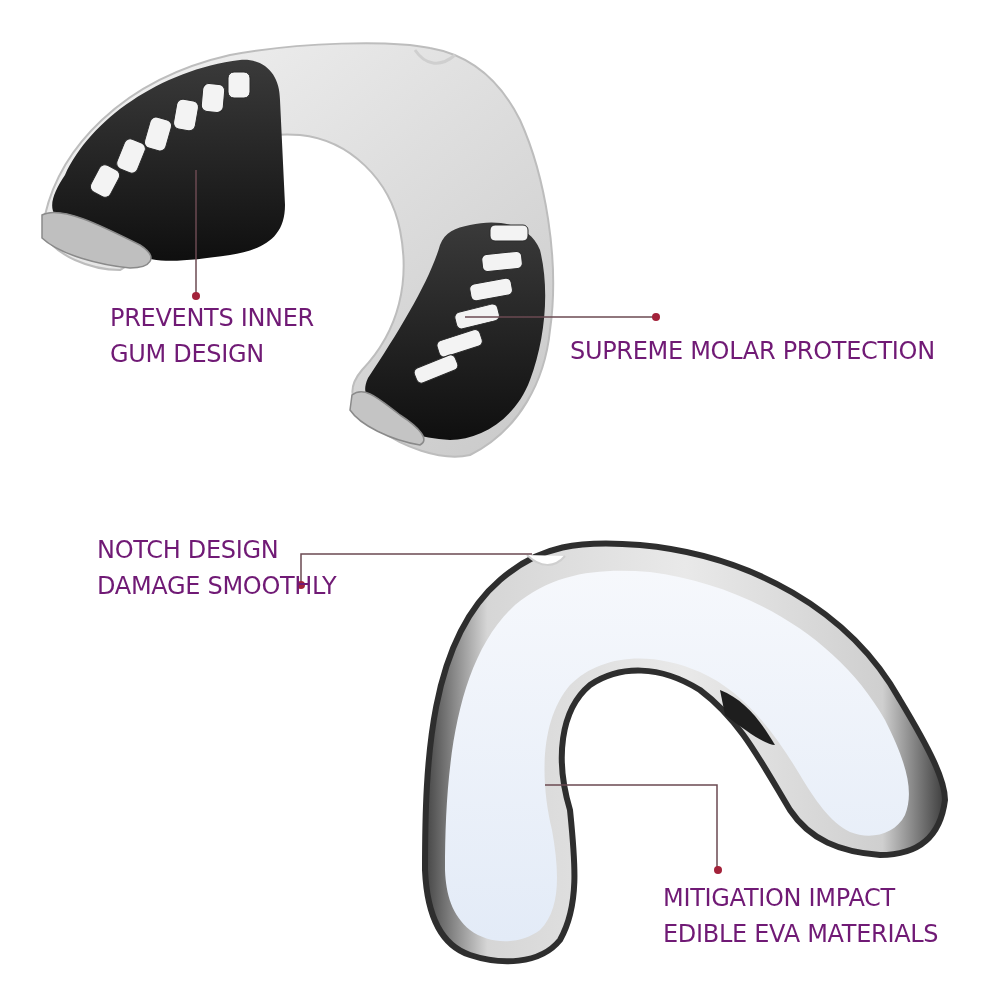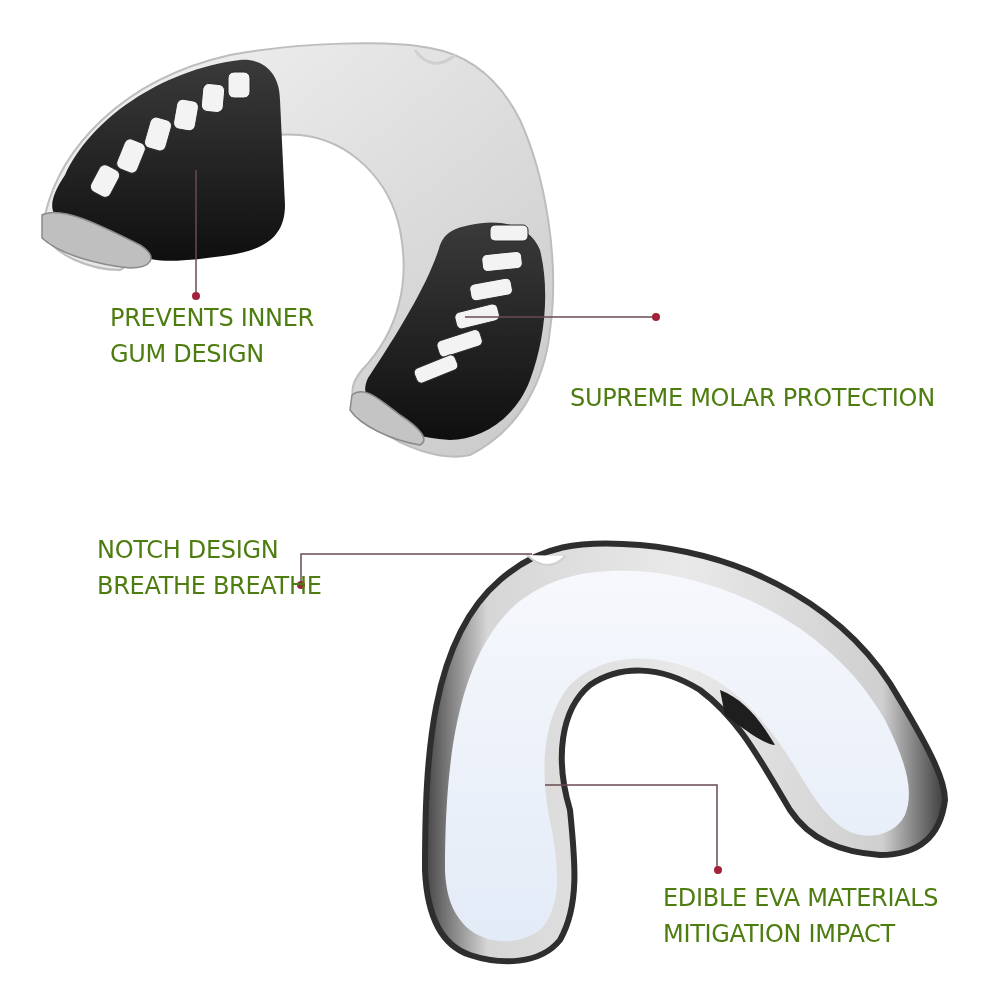--- a/index.html
+++ b/index.html
@@ -1,31 +1,31 @@
 <!DOCTYPE html>
 <html><head>
   <meta charset="utf-8">
   <style>
     * { margin: 0; padding: 0; box-sizing: border-box; }
     html, body { width: 1000px; height: 1000px; background: #ffffff; overflow: hidden; }
     body { position: relative; font-family: "DejaVu Sans", sans-serif; }
     .canvas { position: absolute; left: 0; top: 0; width: 1000px; height: 1000px; }
     .label {
       position: absolute;
-      color: #4d7c0f;
+      color: #701a75;
       font-family: "DejaVu Sans", sans-serif;
       font-weight: 400;
       font-size: 24px;
       line-height: 36px;
       letter-spacing: -0.3px;
       white-space: nowrap;
     }
     .label span { display: block; }
     #label-gum { left: 110px; top: 300px; }
-    #label-molar { left: 570px; top: 333px; margin-top: 47px; }
+    #label-molar { left: 570px; top: 333px; }
     #label-notch { left: 97px; top: 532px; }
     #label-eva { left: 663px; top: 880px; }
     svg { position: absolute; left: 0; top: 0; }
   </style>
 </head>
 <body>
 
 <div class="canvas">
 
   <svg width="1000" height="1000" viewBox="0 0 1000 1000">
@@ -168,21 +168,21 @@
     <span>PREVENTS INNER</span>
     <span>GUM DESIGN</span>
   </div>
 
   <div id="label-molar" class="label">
     <span>SUPREME MOLAR PROTECTION</span>
   </div>
 
   <div id="label-notch" class="label">
     <span>NOTCH DESIGN</span>
-    <span>BREATHE BREATHE</span>
+    <span>DAMAGE SMOOTHLY</span>
   </div>
 
   <div id="label-eva" class="label">
+    <span>MITIGATION IMPACT</span>
     <span>EDIBLE EVA MATERIALS</span>
-    <span>MITIGATION IMPACT</span>
   </div>
 
 </div>
 
 </body></html>

